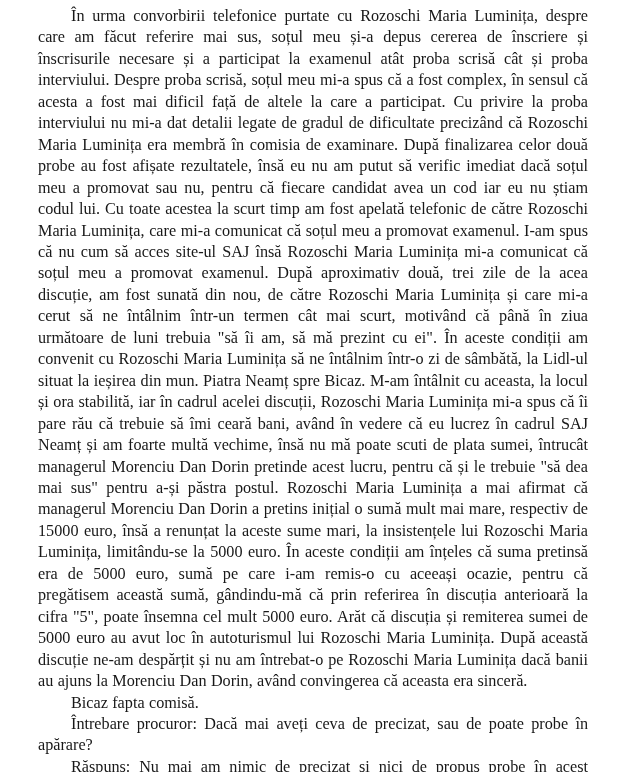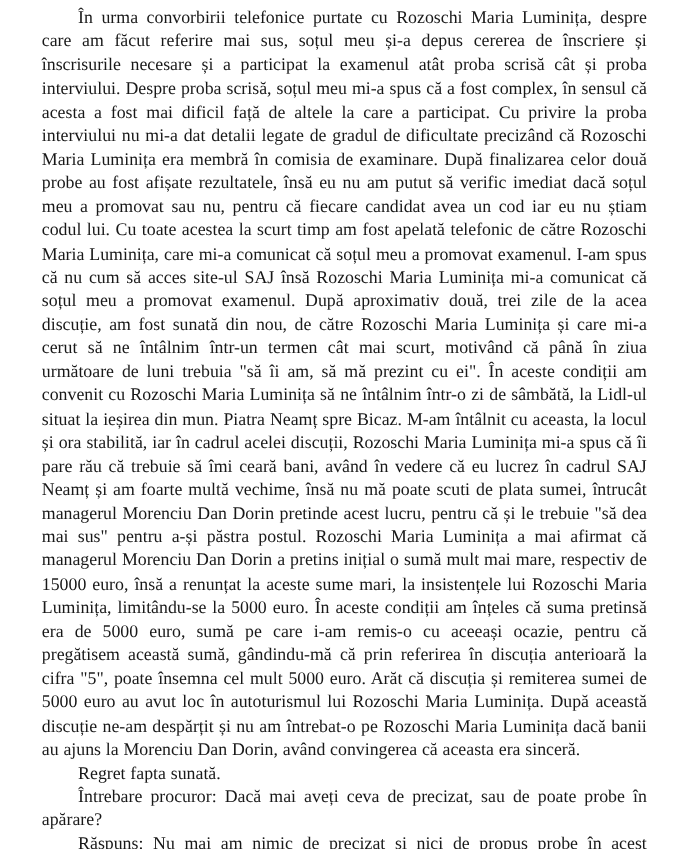--- a/index.html
+++ b/index.html
@@ -52,17 +52,17 @@
   .doc-body {
     text-rendering: optimizeLegibility;
   }
 </style>
 </head>
 <body>
 
 <div class="page">
   <div class="doc-body">
     <p class="para">În urma convorbirii telefonice purtate cu Rozoschi Maria Luminița, despre care am făcut referire mai sus, soțul meu și-a depus cererea de înscriere și înscrisurile necesare și a participat la examenul atât proba scrisă cât și proba interviului. Despre proba scrisă, soțul meu mi-a spus că a fost complex, în sensul că acesta a fost mai dificil față de altele la care a participat. Cu privire la proba interviului nu mi-a dat detalii legate de gradul de dificultate precizând că Rozoschi Maria Luminița era membră în comisia de examinare. După finalizarea celor două probe au fost afișate rezultatele, însă eu nu am putut să verific imediat dacă soțul meu a promovat sau nu, pentru că fiecare candidat avea un cod iar eu nu știam codul lui. Cu toate acestea la scurt timp am fost apelată telefonic de către Rozoschi Maria Luminița, care mi-a comunicat că soțul meu a promovat examenul. I-am spus că nu cum să acces site-ul SAJ însă Rozoschi Maria Luminița mi-a comunicat că soțul meu a promovat examenul. După aproximativ două, trei zile de la acea discuție,  am fost sunată din nou, de către Rozoschi Maria Luminița și care mi-a cerut să ne întâlnim într-un termen cât mai scurt, motivând că până în ziua următoare de luni trebuia "să îi am, să mă prezint cu ei". În aceste condiții am convenit cu Rozoschi Maria Luminița să ne întâlnim într-o zi de sâmbătă, la Lidl-ul situat la ieșirea din mun. Piatra Neamț spre Bicaz. M-am întâlnit cu aceasta, la locul și ora stabilită, iar în cadrul acelei discuții, Rozoschi Maria Luminița mi-a spus că îi pare rău că trebuie să îmi ceară bani, având în vedere că eu lucrez în cadrul SAJ Neamț și am foarte multă vechime, însă nu mă poate scuti de plata sumei, întrucât managerul Morenciu Dan Dorin pretinde acest lucru, pentru că și le trebuie "să dea mai sus" pentru a-și păstra postul. Rozoschi Maria Luminița a mai afirmat că  managerul Morenciu Dan Dorin a pretins inițial o sumă mult mai mare, respectiv de 15000 euro, însă a renunțat la aceste sume mari, la insistențele lui Rozoschi Maria Luminița, limitându-se la 5000 euro. În aceste condiții  am înțeles că suma pretinsă era de 5000 euro, sumă pe care i-am remis-o cu aceeași ocazie, pentru că pregătisem această sumă, gândindu-mă că prin referirea în discuția anterioară la cifra "5", poate însemna cel mult 5000 euro. Arăt că discuția și remiterea sumei de 5000 euro au avut loc în autoturismul lui Rozoschi Maria Luminița. După această discuție ne-am despărțit și nu am întrebat-o pe Rozoschi Maria Luminița dacă banii au ajuns la Morenciu Dan Dorin, având convingerea că aceasta era sinceră.</p>
-    <p class="para">Regret fapta sunată.</p>
+    <p class="para">Bicaz fapta comisă.</p>
     <p class="para">Întrebare procuror: Dacă mai aveți ceva de precizat, sau de poate probe în apărare?</p>
     <p class="para">Răspuns: Nu mai am nimic de precizat și nici de propus probe în acest moment.</p>
   </div>
 </div>
 
 </body></html>

